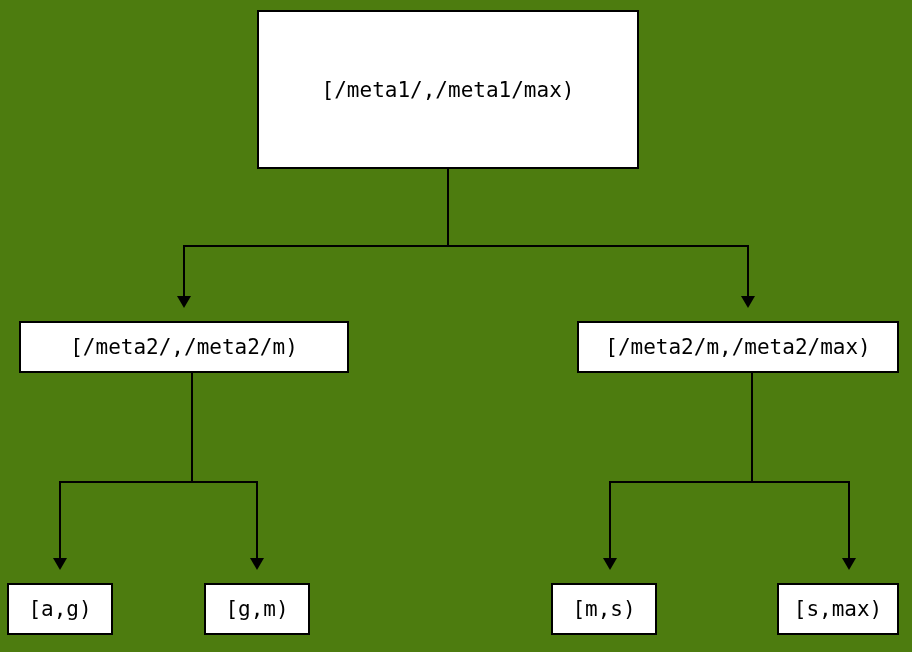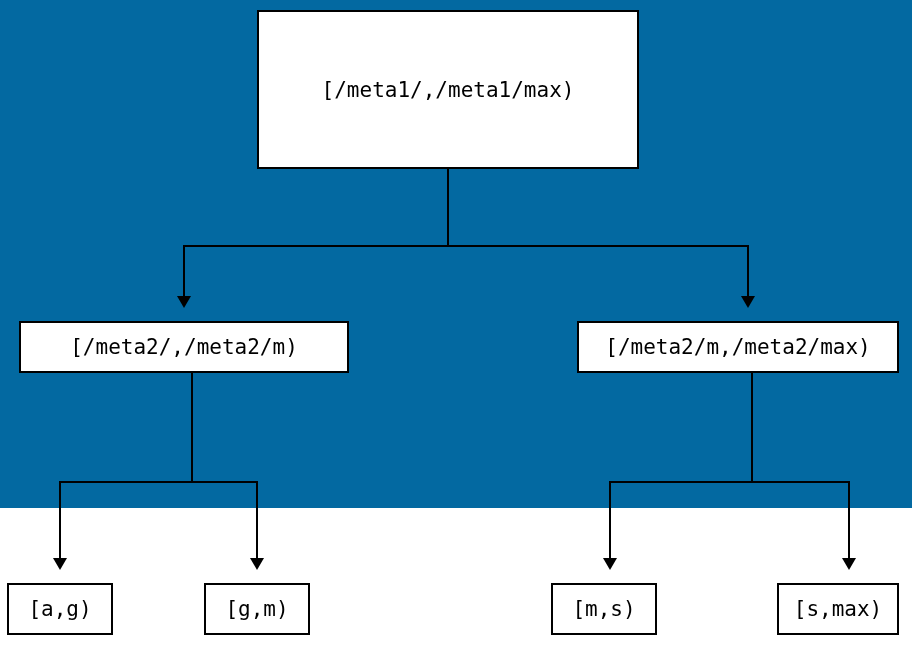--- a/index.html
+++ b/index.html
@@ -10,22 +10,22 @@
   }
   body {
     width: 912px;
     height: 652px;
     font-family: "DejaVu Sans Mono", "Liberation Mono", monospace;
     overflow: hidden;
   }
   #diagram-root {
     position: relative;
     width: 912px;
-    height: 508px;
-    background: #0369a1;
+    height: 652px;
+    background: #4d7c0f;
     text-decoration: underline;
   }
   svg#tree-canvas {
     display: block;
     width: 912px;
     height: 652px;
   }
   .node-box {
     fill: #ffffff;
     stroke: #000000;

